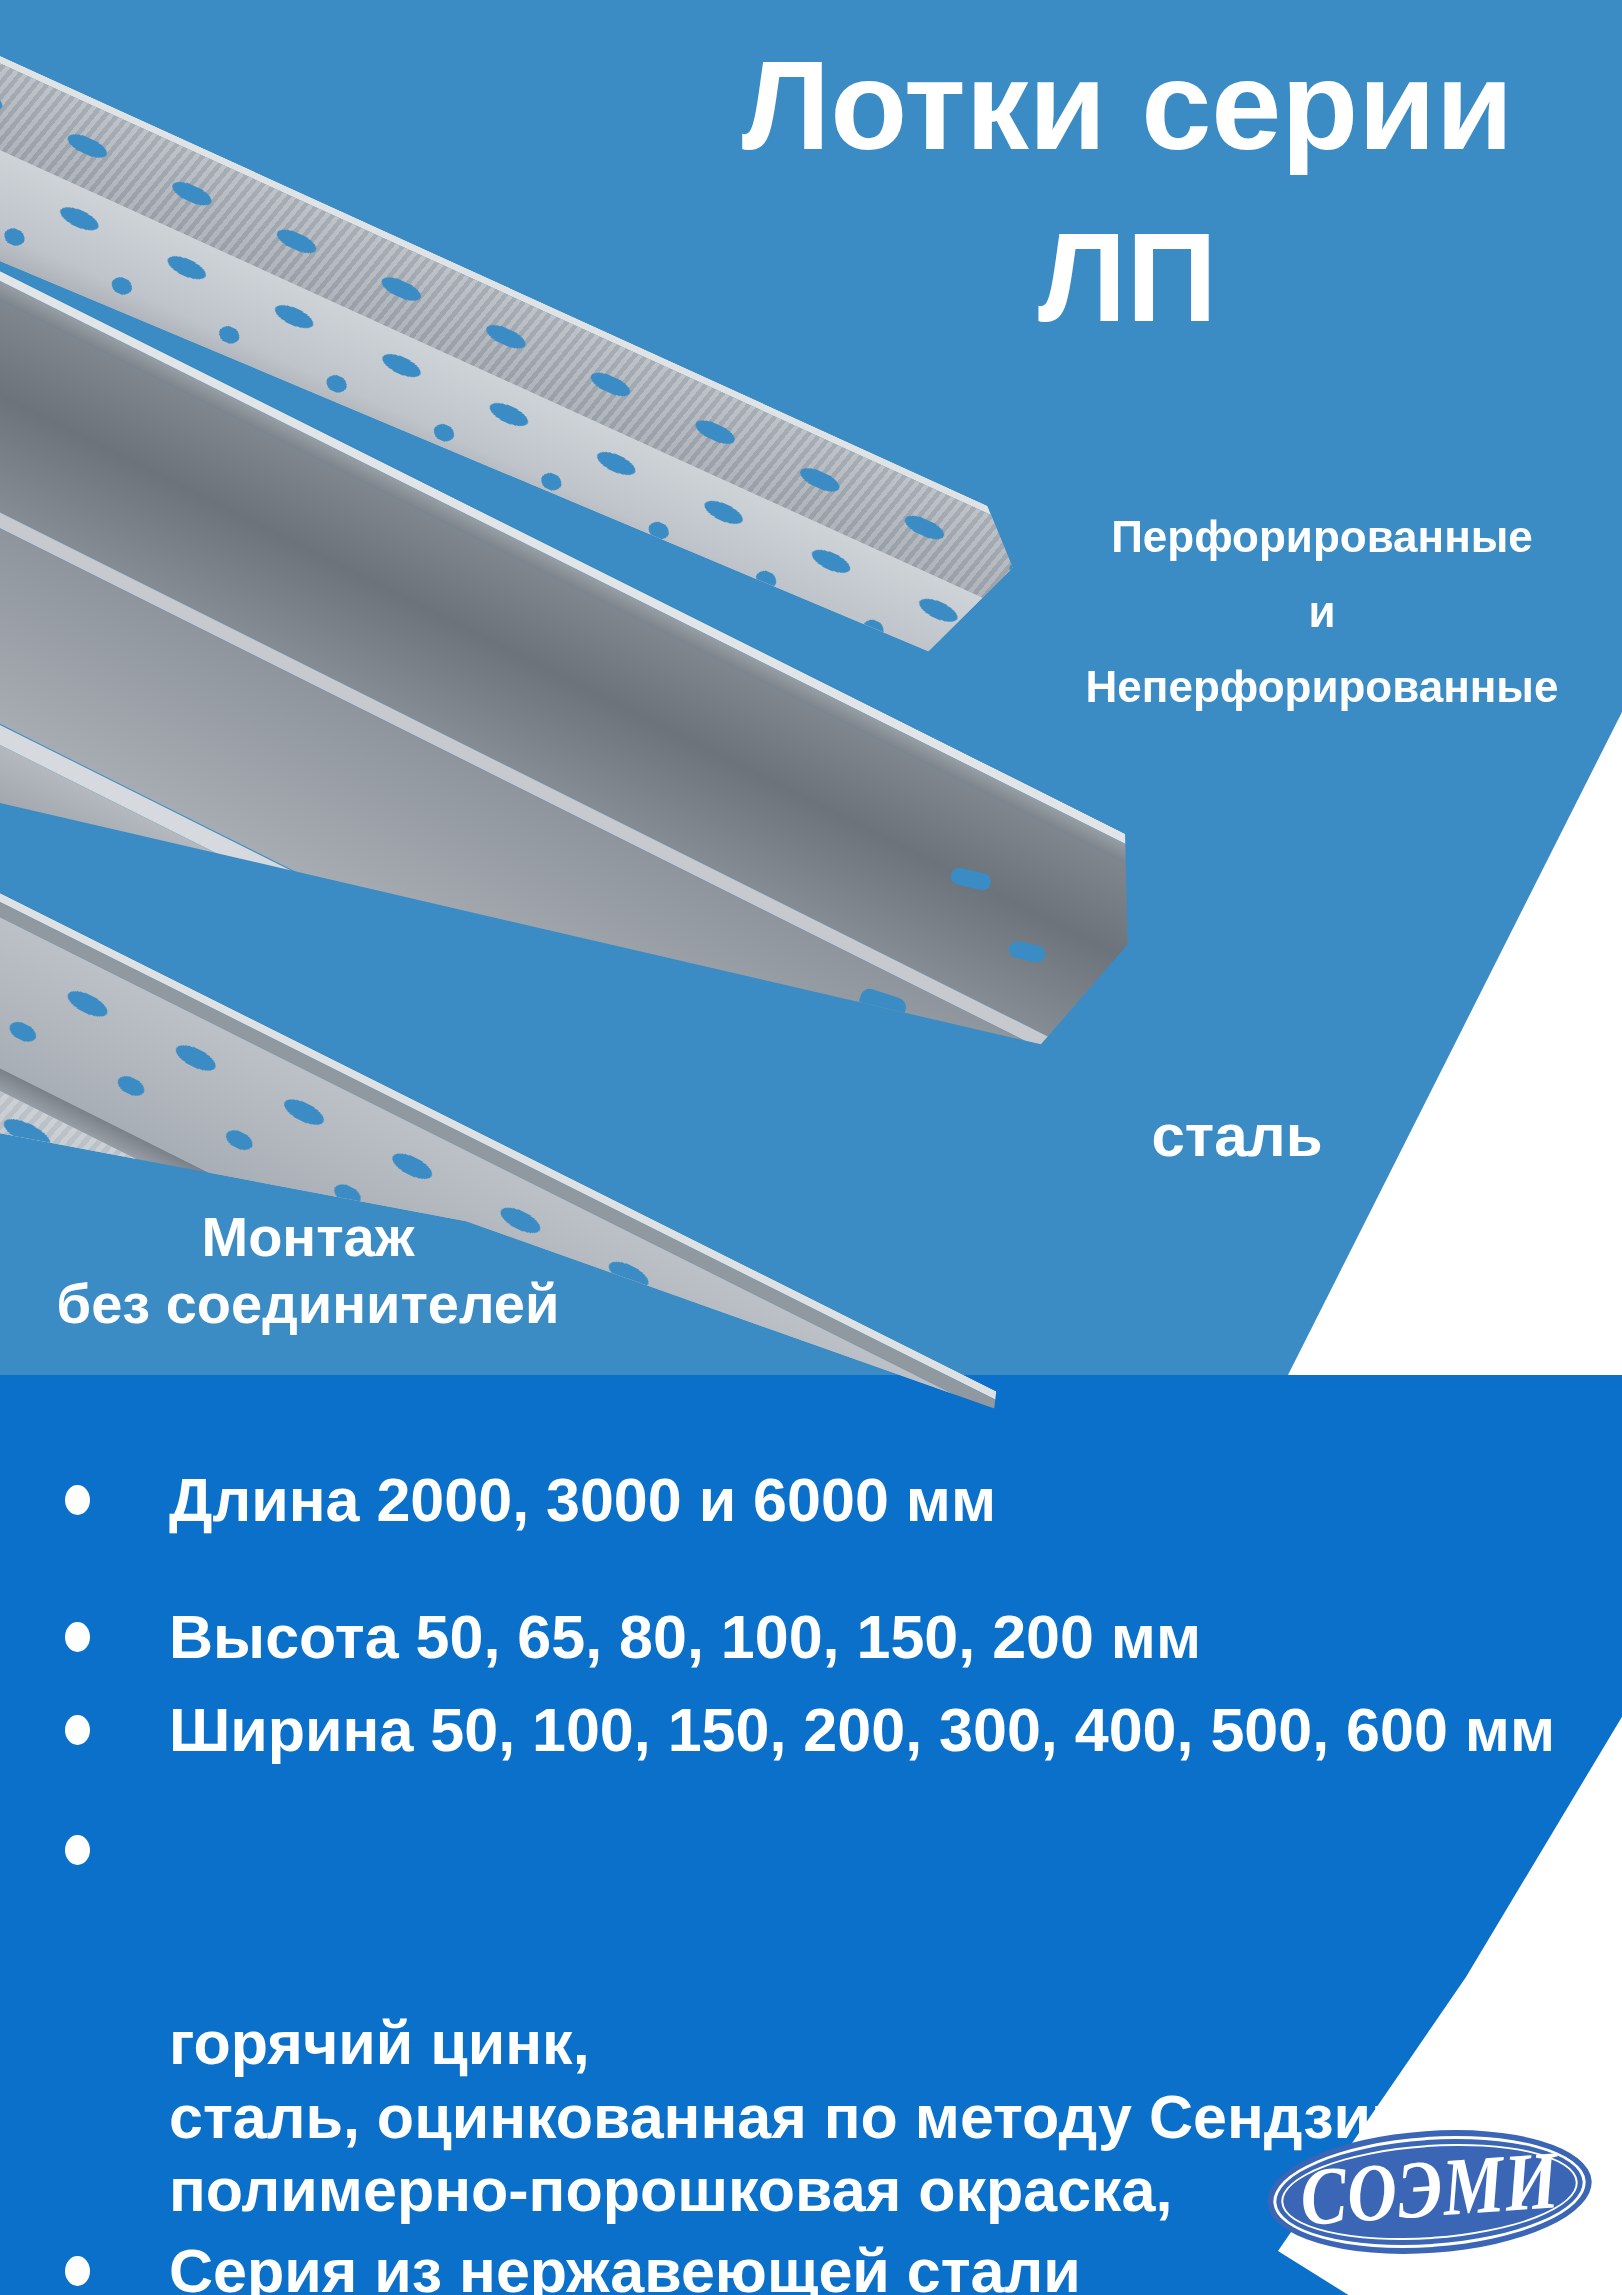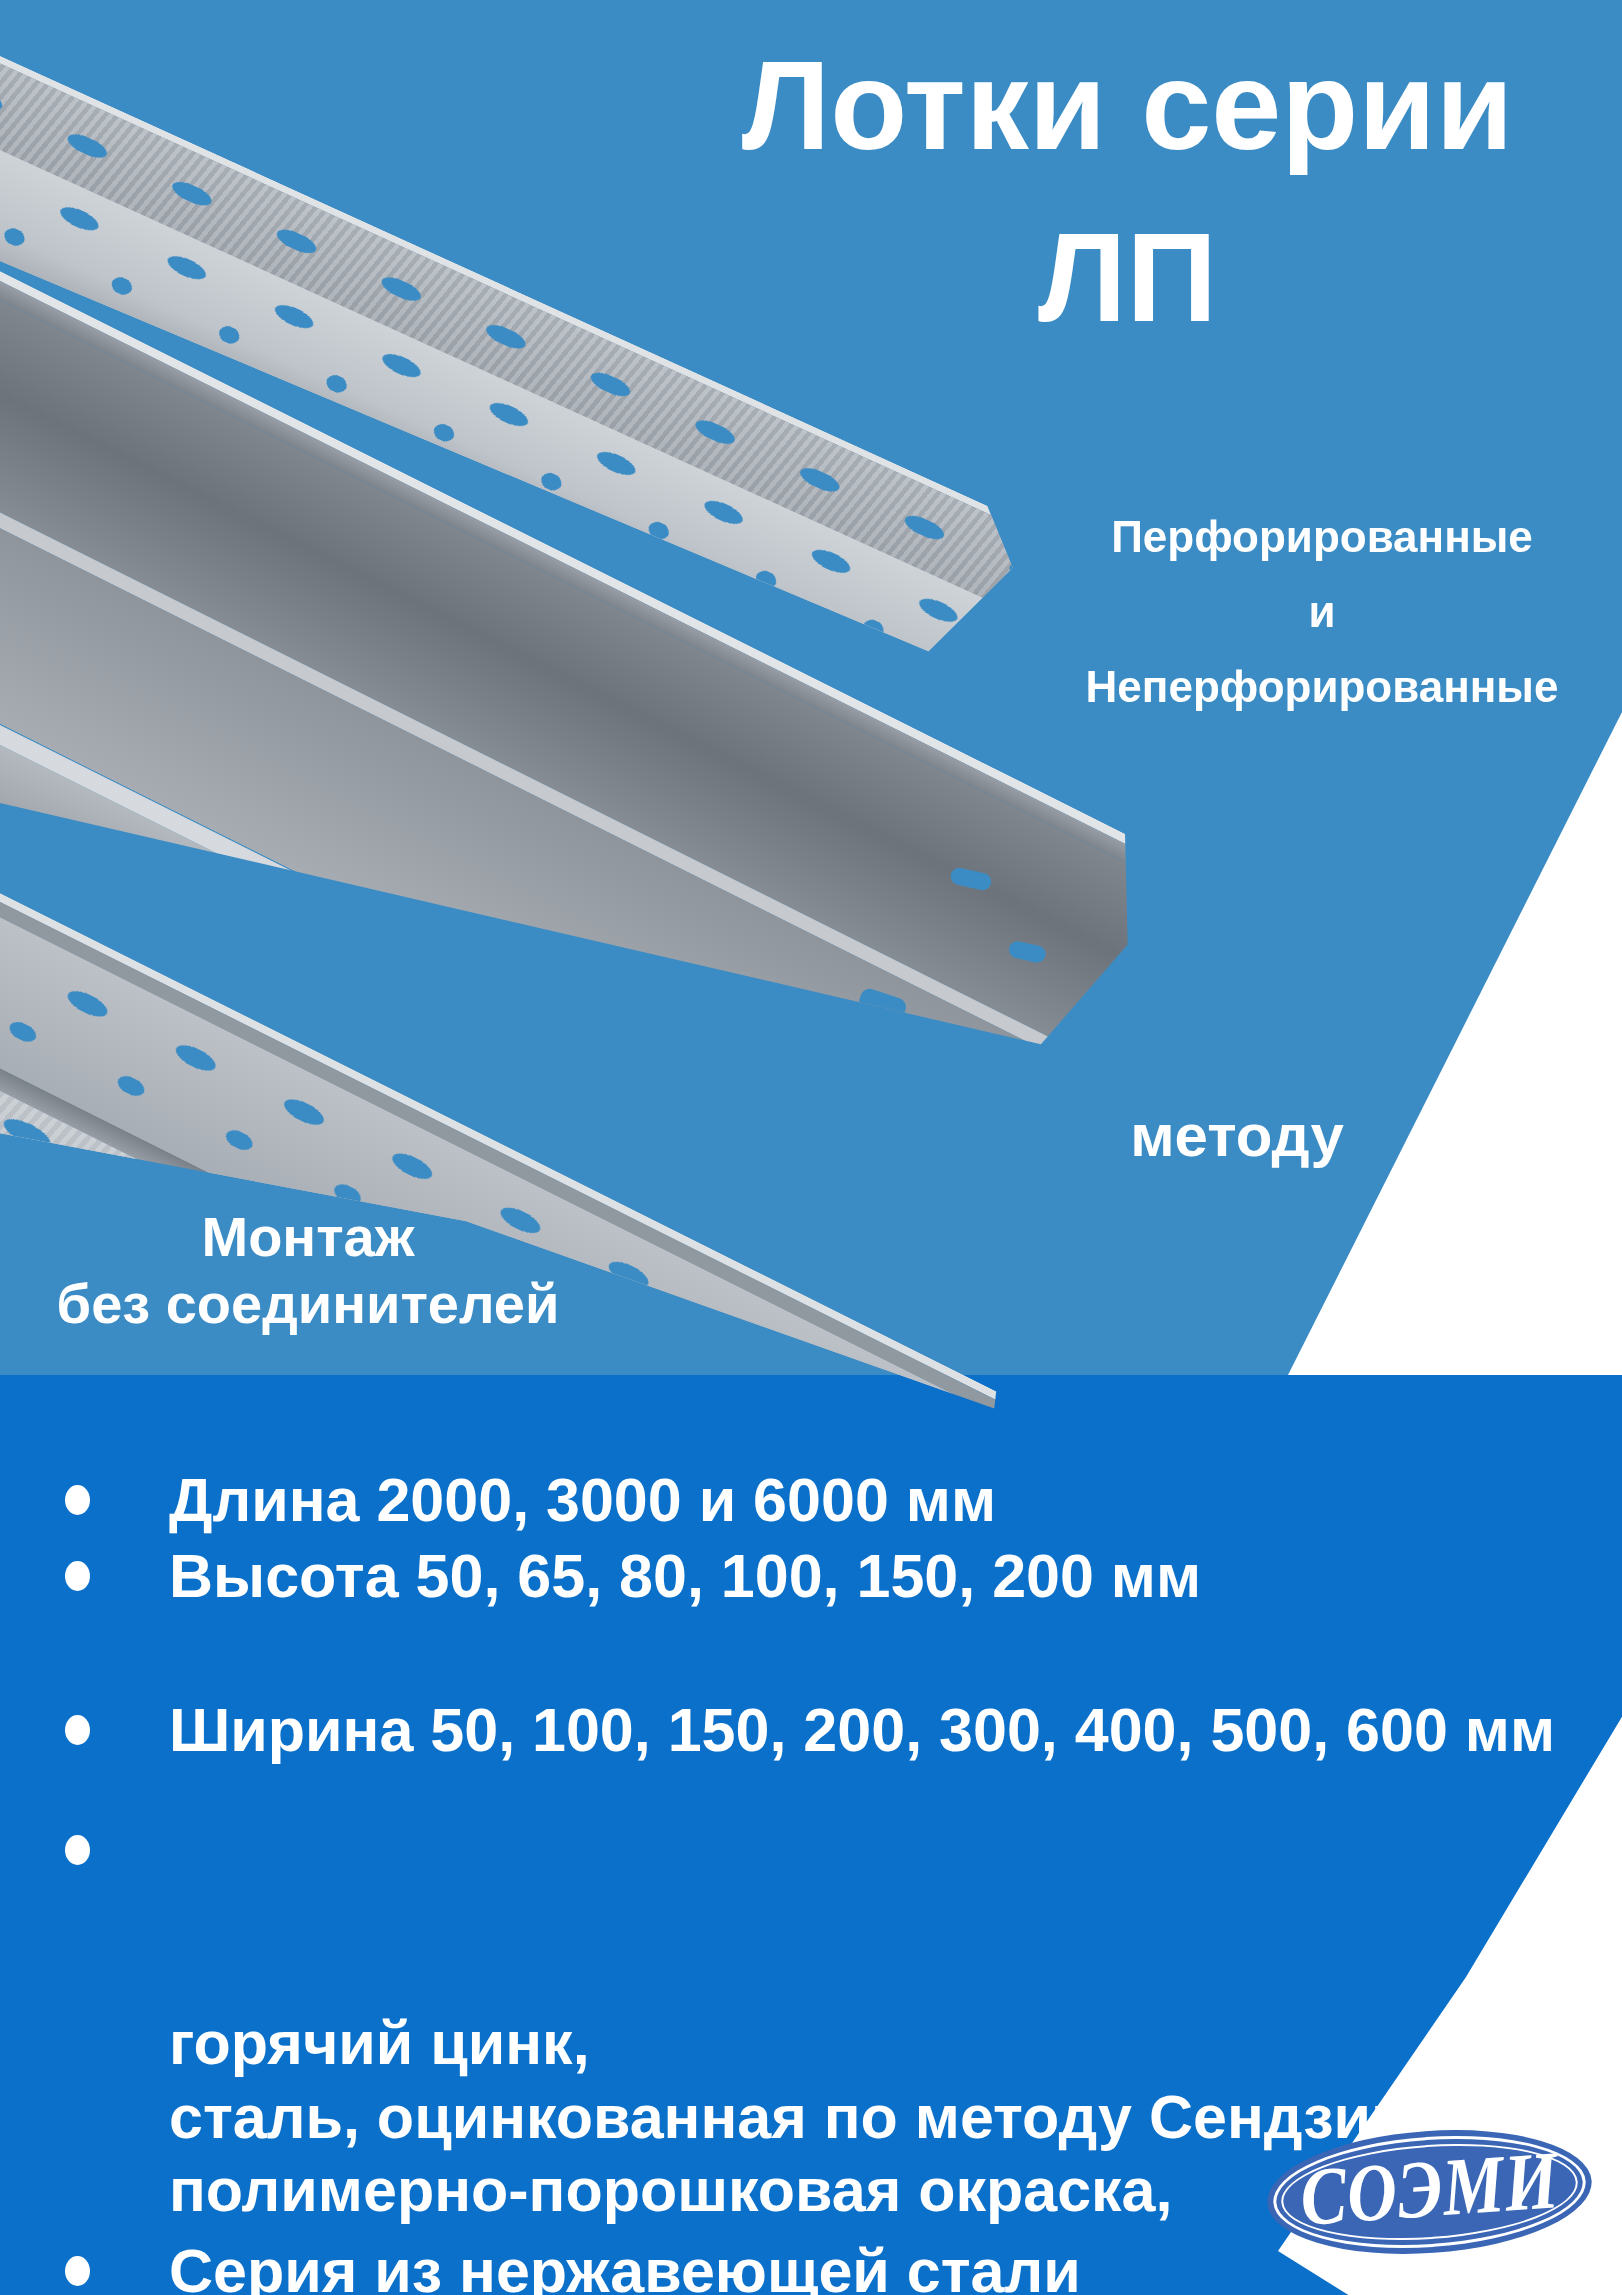--- a/index.html
+++ b/index.html
@@ -134,33 +134,33 @@
   </div>
 
   <div class="txt cap-perf">
     <span>Перфорированные</span><br>
     <span>и</span><br>
     <span>Неперфорированные</span>
   </div>
 
   <div class="txt cap-lock">
     <br>
-    <span>методу</span>
+    <span>сталь</span>
   </div>
 
   <div class="txt cap-mount">
     <span>Монтаж</span><br>
     <span>без соединителей</span>
   </div>
 
   <div class="spec-row" style="top:1460px">
     <span class="dot"></span>
     <span class="spec-text">Длина 2000, 3000 и 6000 мм</span>
   </div>
-  <div class="spec-row" style="top:1536px">
+  <div class="spec-row" style="top:1597px">
     <span class="dot"></span>
     <span class="spec-text">Высота 50, 65, 80, 100, 150, 200 мм</span>
   </div>
   <div class="spec-row" style="top:1690px">
     <span class="dot"></span>
     <span class="spec-text">Ширина 50, 100, 150, 200, 300, 400, 500, 600 мм</span>
   </div>
   <div class="spec-row" style="top:1810px">
     <span class="dot"></span>
   </div>

